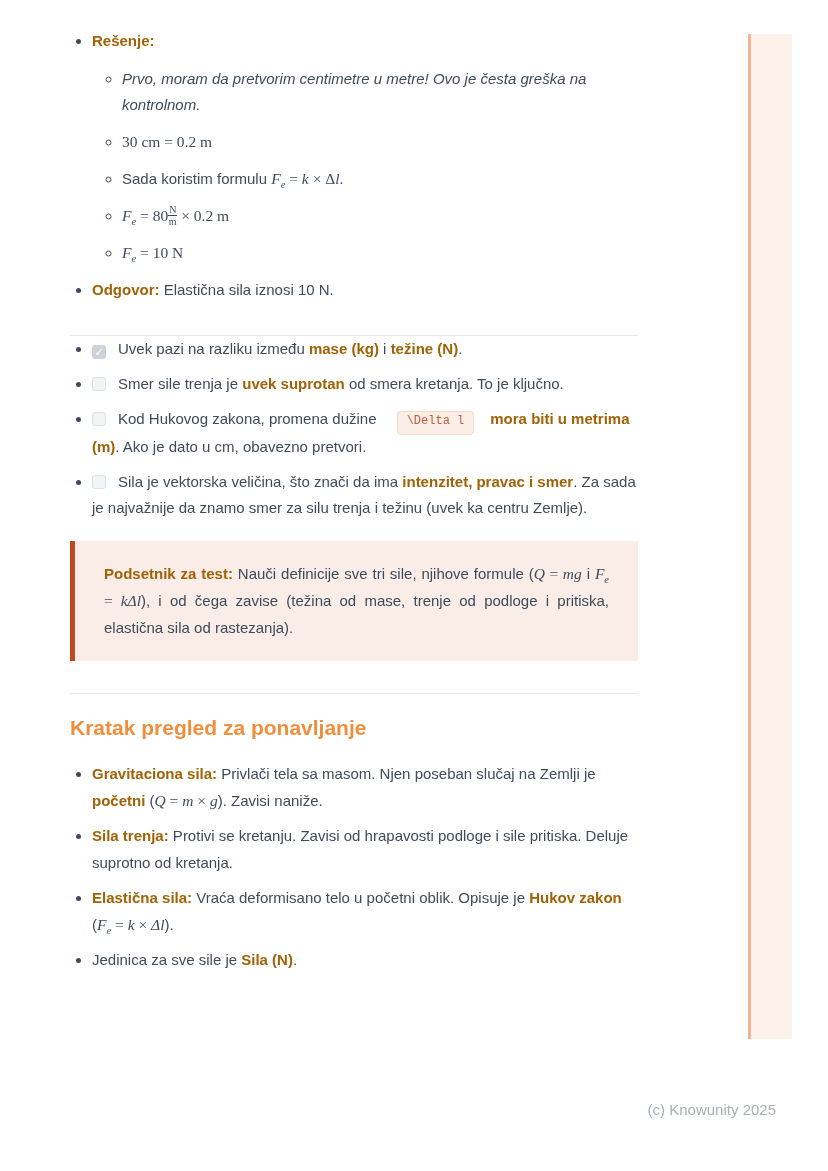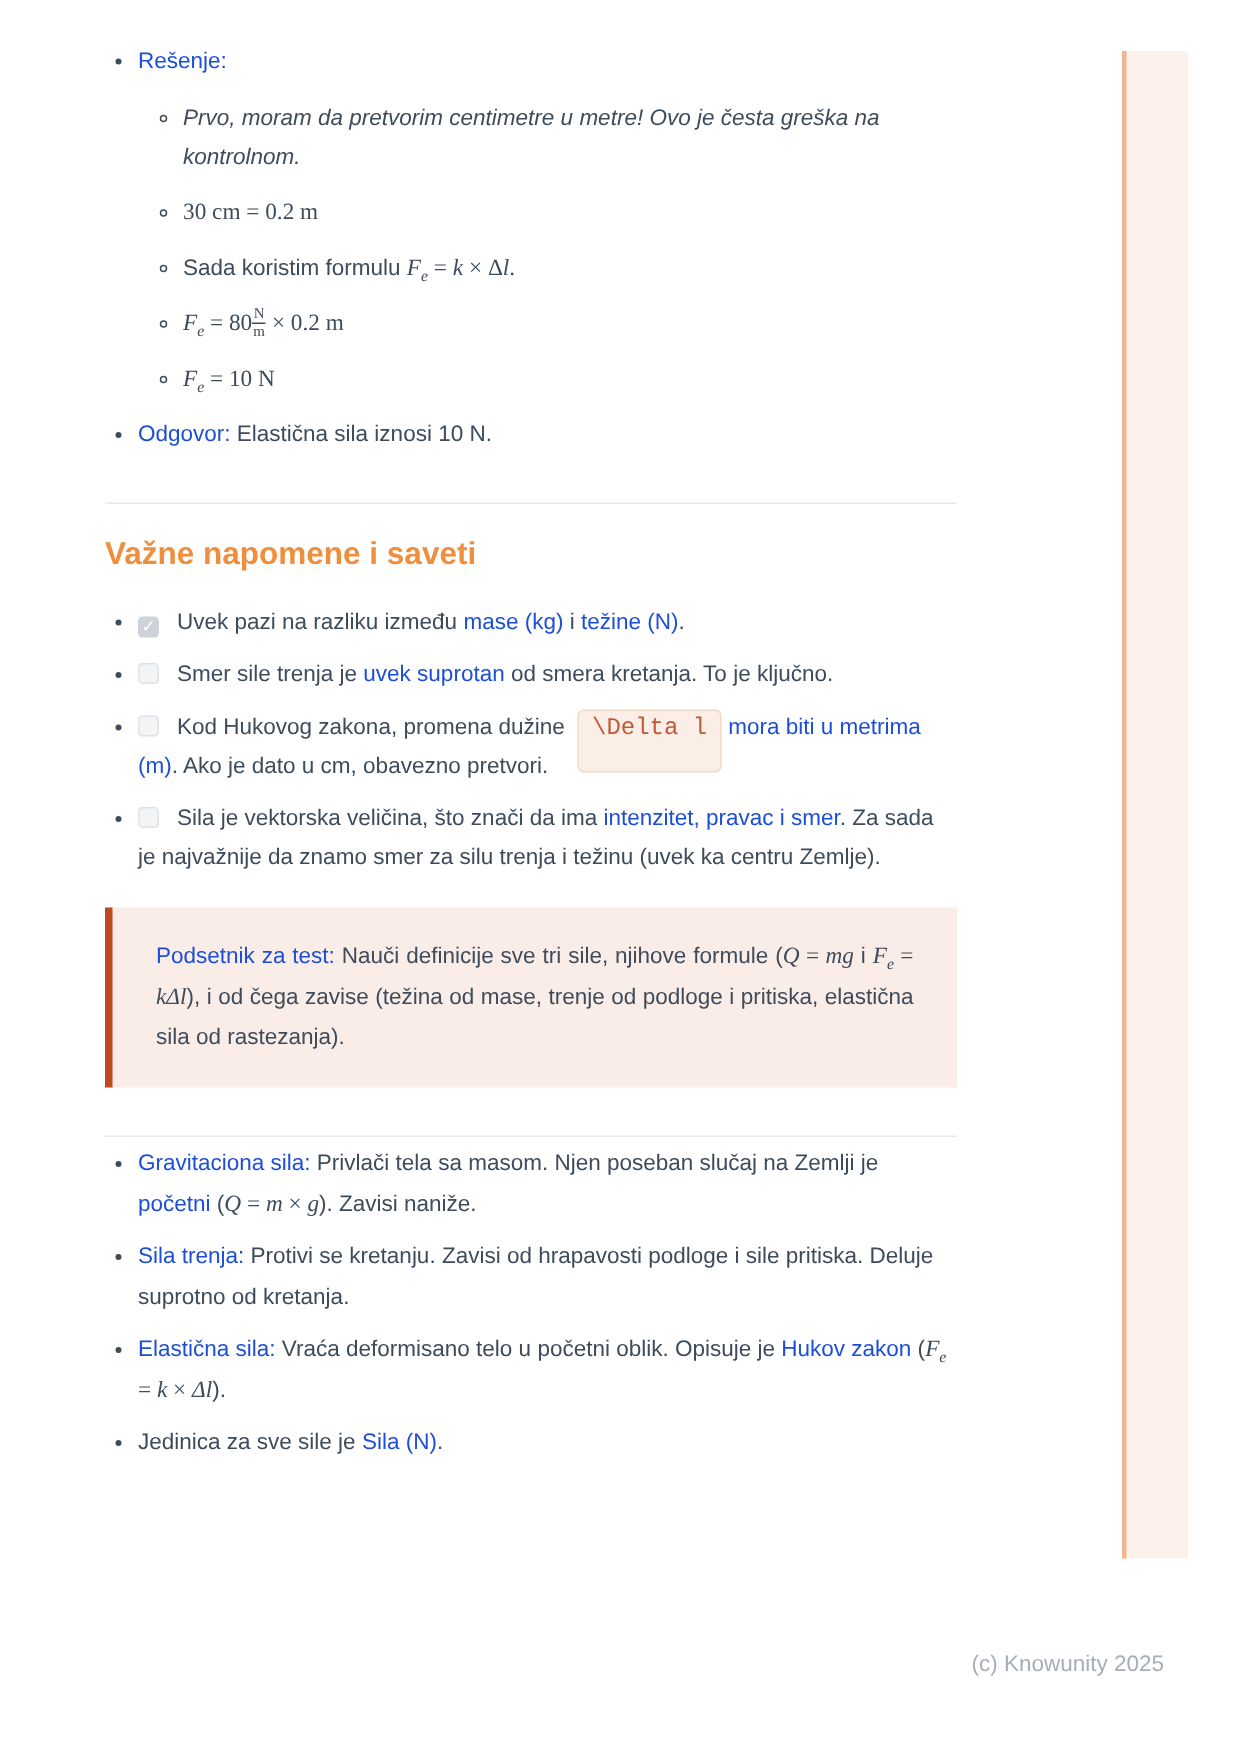--- a/index.html
+++ b/index.html
@@ -8,43 +8,43 @@
     font-family:"Liberation Sans","DejaVu Sans",sans-serif;
     font-size:15px; color:#3D4B5B;
   }
   .content { position:absolute; left:70px; top:28px; width:568px; }
 
   ul.toplist { margin:0; padding-left:22px; list-style-type:disc; }
   ul.toplist > li { line-height:26px; margin-bottom:10px; }
   ul.sublist { margin:12px 0 0; padding-left:30px; list-style-type:circle; }
   ul.sublist > li { line-height:26px; margin-bottom:11px; }
 
-  strong { color:#1d4ed8; font-weight:normal; }
+  strong { color:#a16207; font-weight:bold; }
   .italic { font-style:italic; }
 
   .math { font-family:"Liberation Serif","DejaVu Serif",serif; font-size:15.5px; }
   .math i { font-style:italic; }
   .math sub { font-size:10.5px; font-style:italic; line-height:0; }
   .frac { display:inline-block; text-align:center; font-size:10px; line-height:1.15;
           vertical-align:-4px; font-style:normal; }
   .frac .num { display:block; border-bottom:1px solid #3D4B5B; padding:0 1px; }
 
   h2.section { color:#EF8E3C; font-size:21px; font-weight:bold; margin:22px 0 20px; }
   hr.divider { border:none; border-top:1px solid #E8E8E8; margin:32px 0 0; }
 
   ul.checklist { margin:0; padding-left:22px; list-style-type:disc; }
   ul.checklist > li { line-height:26px; margin-bottom:9px; }
   .cb { display:inline-block; width:14px; height:14px; border-radius:3px;
         background:#CDD3D9; color:#FFFFFF; font-size:11px; line-height:14px;
         text-align:center; vertical-align:-2px; margin-right:12px; }
   .cb.empty { background:#F3F4F6; border:1px solid #DEE1E5; width:12px; height:12px; }
 
-  code.chip { font-family:"Liberation Mono","DejaVu Sans Mono",monospace; font-size:16px;
+  code.chip { font-family:"Liberation Mono","DejaVu Sans Mono",monospace; font-size:12px;
               color:#BE5B3B; background:#FBEEE6; border:1px solid #F2DAC8; border-radius:4px;
-              padding:2px 9px 20px; margin:0 4px; white-space:nowrap; }
+              padding:2px 9px 6px; margin:0 16px; white-space:nowrap; }
 
   .callout { border-left:5px solid #BE4A24; background:#FAEDE7;
              padding:19px 29px 20px; margin-top:20px;
              text-align:justify; line-height:27px; }
 
   ul.sumlist { margin:4px 0 0; padding-left:22px; list-style-type:disc; }
   ul.sumlist > li { line-height:27px; margin-bottom:8px; }
 
   .stripe { position:absolute; left:748px; top:34px; width:44px; height:1005px;
             background:#FDF2EB; border-left:3px solid #F3B493; box-sizing:border-box; }
@@ -79,21 +79,20 @@
           </li>
         </ul>
       </li>
       <li>
         <strong>Odgovor:</strong><span> Elastična sila iznosi 10 N.</span>
       </li>
     </ul>
 
     <hr class="divider">
 
-    <h2 class="section">Važne napomene i saveti</h2>
     <ul class="checklist">
       <li>
         <span class="cb"><span>✓</span></span><span>Uvek pazi na razliku između </span><strong>mase (kg)</strong><span> i </span><strong>težine (N)</strong><span>.</span>
       </li>
       <li>
         <span class="cb empty"></span><span>Smer sile trenja je </span><strong>uvek suprotan</strong><span> od smera kretanja. To je ključno.</span>
       </li>
       <li>
         <span class="cb empty"></span><span>Kod Hukovog zakona, promena dužine </span><code class="chip">\Delta l</code><strong>mora biti u metrima (m)</strong><span>. Ako je dato u cm, obavezno pretvori.</span>
       </li>
@@ -101,20 +100,21 @@
         <span class="cb empty"></span><span>Sila je vektorska veličina, što znači da ima </span><strong>intenzitet, pravac i smer</strong><span>. Za sada je najvažnije da znamo smer za silu trenja i težinu (uvek ka centru Zemlje).</span>
       </li>
     </ul>
 
     <div class="callout">
       <strong>Podsetnik za test:</strong><span> Nauči definicije sve tri sile, njihove formule (</span><span class="math"><i>Q</i><span> = </span><i>mg</i></span><span> i </span><span class="math"><i>F</i><sub>e</sub><span> = </span><i>kΔl</i></span><span>), i od čega zavise (težina od mase, trenje od podloge i pritiska, elastična sila od rastezanja).</span>
     </div>
 
     <hr class="divider">
 
+    <h2 class="section">Kratak pregled za ponavljanje</h2>
     <ul class="sumlist">
       <li>
         <strong>Gravitaciona sila:</strong><span> Privlači tela sa masom. Njen poseban slučaj na Zemlji je </span><strong>početni</strong><span> (</span><span class="math"><i>Q</i><span> = </span><i>m</i><span> × </span><i>g</i></span><span>). Zavisi naniže.</span>
       </li>
       <li>
         <strong>Sila trenja:</strong><span> Protivi se kretanju. Zavisi od hrapavosti podloge i sile pritiska. Deluje suprotno od kretanja.</span>
       </li>
       <li>
         <strong>Elastična sila:</strong><span> Vraća deformisano telo u početni oblik. Opisuje je </span><strong>Hukov zakon</strong><span> (</span><span class="math"><i>F</i><sub>e</sub><span> = </span><i>k</i><span> × </span><i>Δl</i></span><span>).</span>
       </li>

